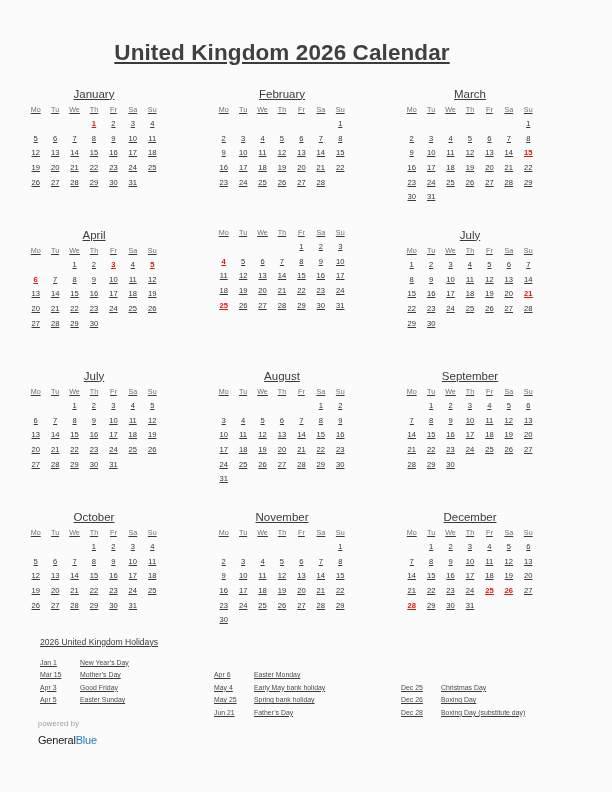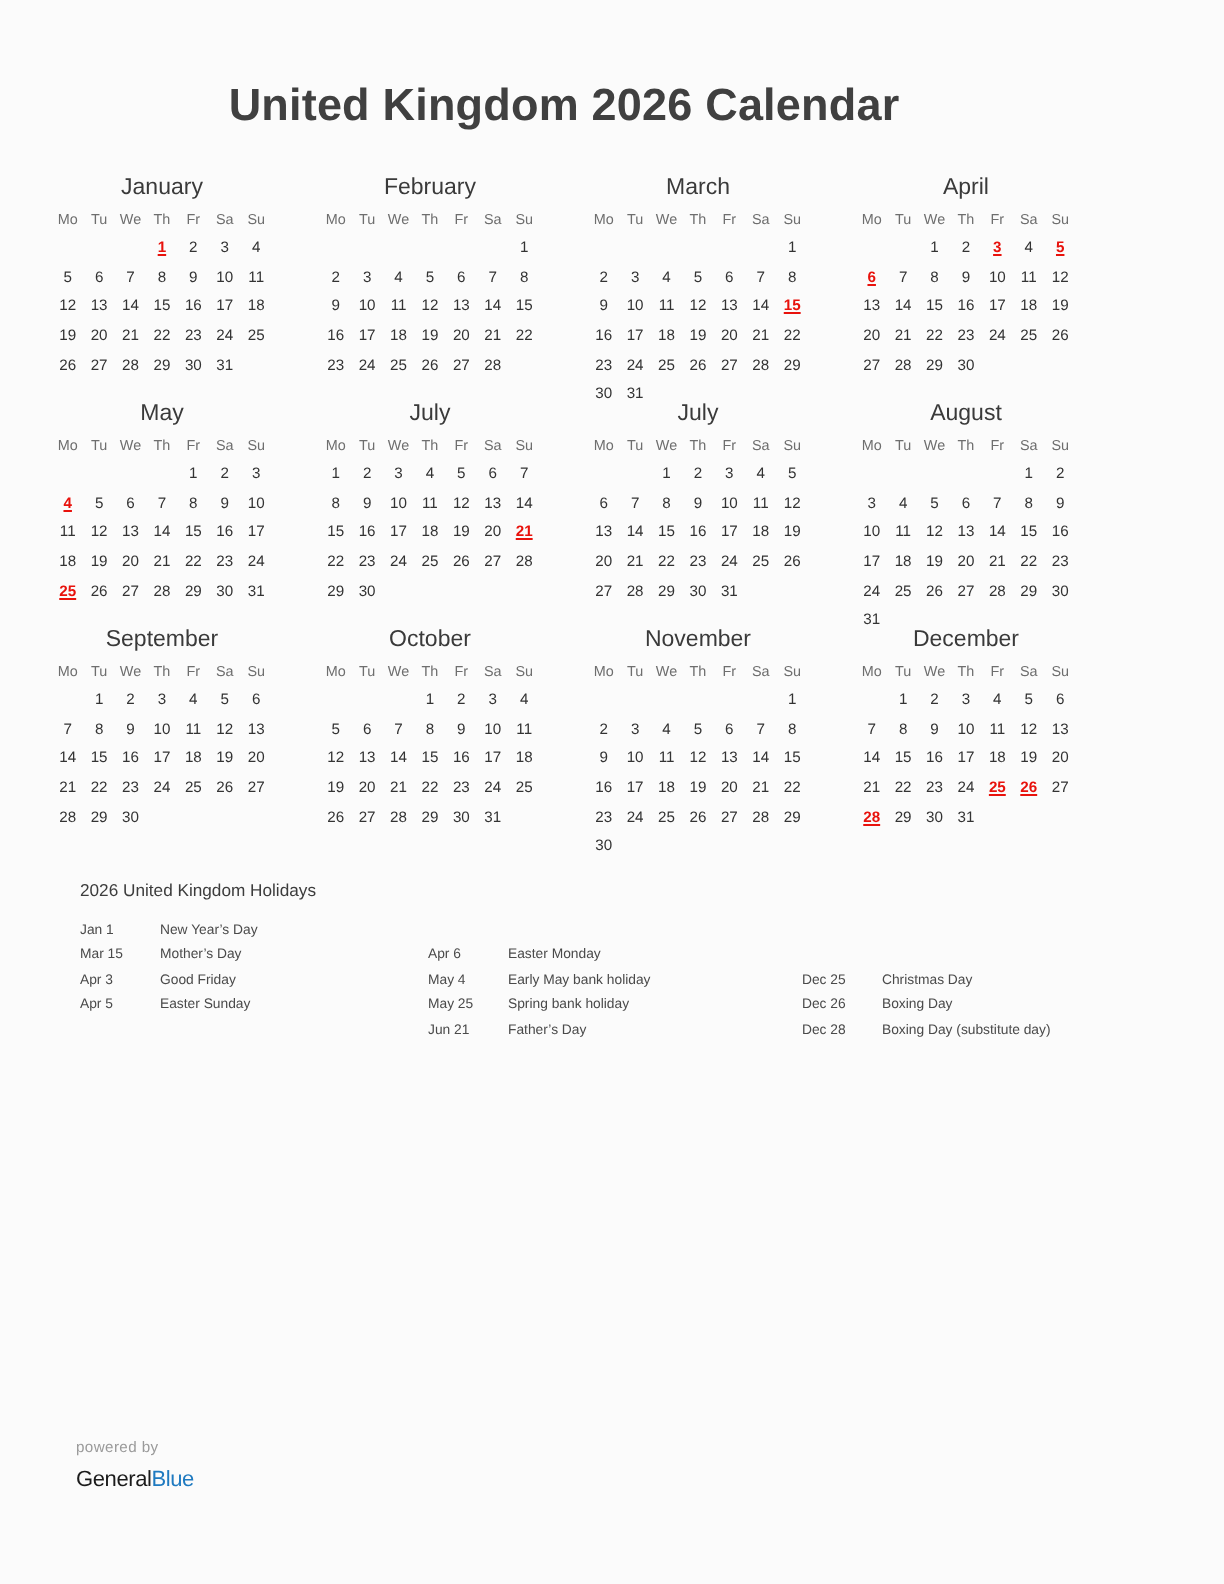--- a/index.html
+++ b/index.html
@@ -14,42 +14,44 @@
     color: #3b3b3b;
     overflow: hidden;
     position: relative;
   }
 
   .page {
     width: 564px;
     height: 792px;
     position: relative;
     box-sizing: border-box;
+    text-decoration: underline;
   }
 
   
   .title {
     text-align: center;
     font-size: 22.5px;
     font-weight: bold;
     color: #404040;
     letter-spacing: 0.1px;
     margin: 0;
     padding-top: 42px;
     line-height: 1;
   }
 
   
   .months {
     margin-top: 22px;
     padding: 0 14px;
     display: grid;
-    grid-template-columns: repeat(4, 1fr);
+    grid-template-columns: repeat(3, 1fr);
     row-gap: 0px;
     column-gap: 0px;
+    gap: 28px;
   }
 
   .month {
     padding: 0 12px;
     box-sizing: border-box;
     height: 113px;
   }
 
   .month-name {
     text-align: center;
@@ -455,21 +457,20 @@
               <td class="empty"></td>
               <td class="empty"></td>
               <td class="empty"></td>
               <td class="empty"></td>
               <td class="empty"></td>
             </tr>
           </tbody>
         </table>
       </div>
       <div class="month">
-        <div class="month-name">May</div>
         <table class="month-table">
           <thead>
             <tr>
               <th>Mo</th>
               <th>Tu</th>
               <th>We</th>
               <th>Th</th>
               <th>Fr</th>
               <th>Sa</th>
               <th>Su</th>

